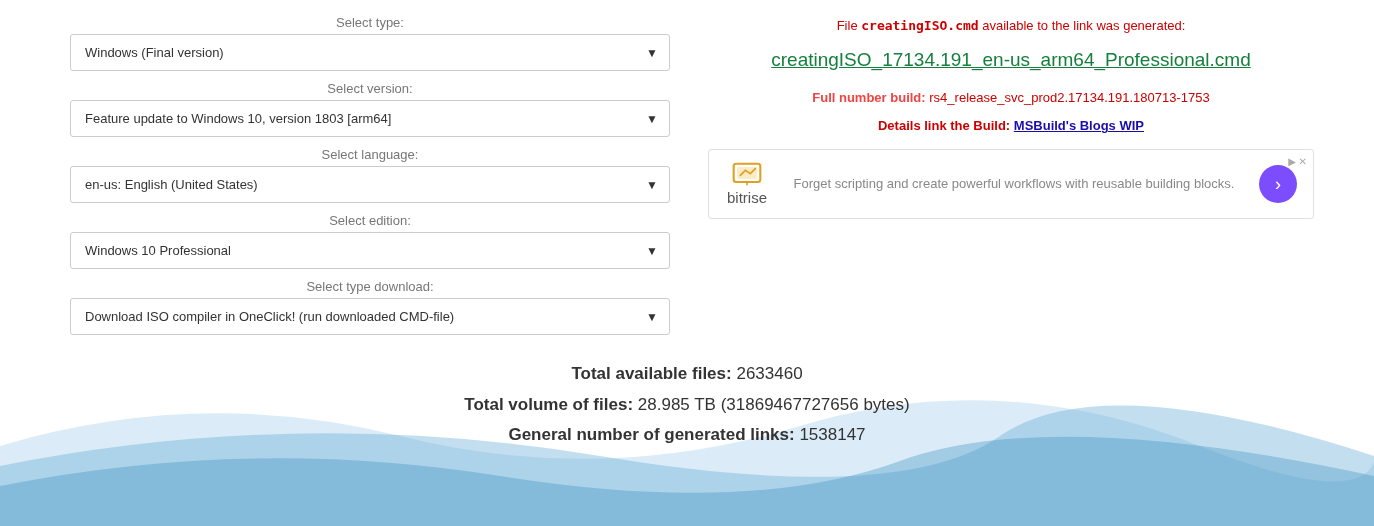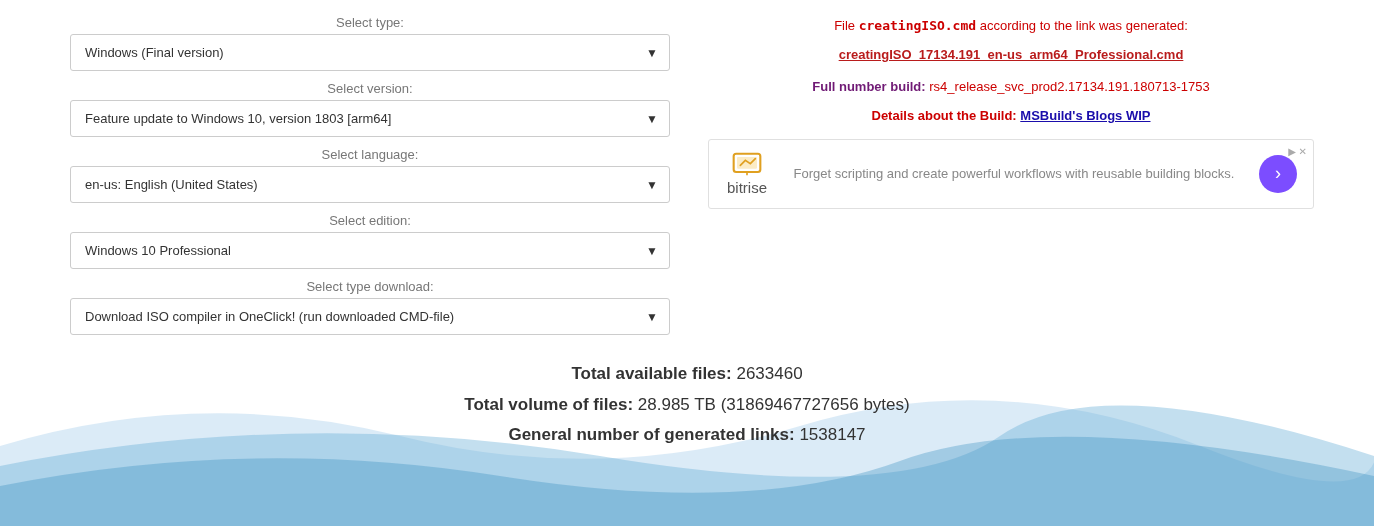--- a/index.html
+++ b/index.html
@@ -108,43 +108,42 @@
     }
 
     .info-links {
       display: flex;
       flex-direction: column;
       align-items: center;
       margin-bottom: 10px;
     }
 
     .info-links a {
-      color: #b91c1c;
+      color: #15803d;
       text-decoration: underline;
-      font-size: 13px;
+      font-size: 19px;
       line-height: 1.8;
-      font-weight: bold;
     }
 
     .info-desc {
       color: #cc0000;
       font-size: 13px;
       line-height: 1.7;
       margin-bottom: 10px;
     }
 
     .build-info {
       font-size: 13px;
       text-align: center;
       margin-bottom: 6px;
     }
 
     .build-info .label {
       font-weight: bold;
-      color: #701a75;
+      color: #ef4444;
     }
 
     .build-info .value {
       color: #cc0000;
       font-weight: normal;
     }
 
     .build-details {
       font-size: 13px;
       text-align: center;
@@ -327,35 +326,35 @@
         </div>
       </div>
 
     </div>
 
     <div class="right-panel">
       <div class="right-panel-inner">
 
         <div class="info-box">
           <div class="line1 centered-text">
-            <span>File </span><code>creatingISO.cmd</code><span> according to the link was generated:</span>
+            <span>File </span><code>creatingISO.cmd</code><span> available to the link was generated:</span>
           </div>
 
           <div class="info-links">
             <a href="#">creatingISO_17134.191_en-us_arm64_Professional.cmd</a>
           </div>
 
 
           <div class="build-info">
             <span class="label">Full number build:</span>
             <span class="value"> rs4_release_svc_prod2.17134.191.180713-1753</span>
           </div>
 
           <div class="build-details">
-            <span>Details about the Build:</span>
+            <span>Details link the Build:</span>
             <a href="#">MSBuild's Blogs WIP</a>
           </div>
         </div>
 
         <div class="ad-box">
           <div class="ad-corner">
             <span style="font-size:10px;color:#aaa;">▶ ✕</span>
           </div>
           <div class="ad-icon">
             <svg viewBox="0 0 40 30" xmlns="http://www.w3.org/2000/svg">

